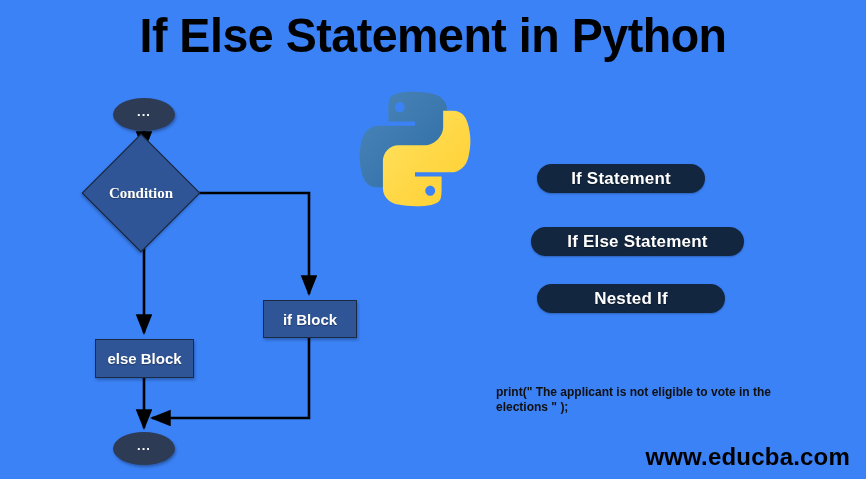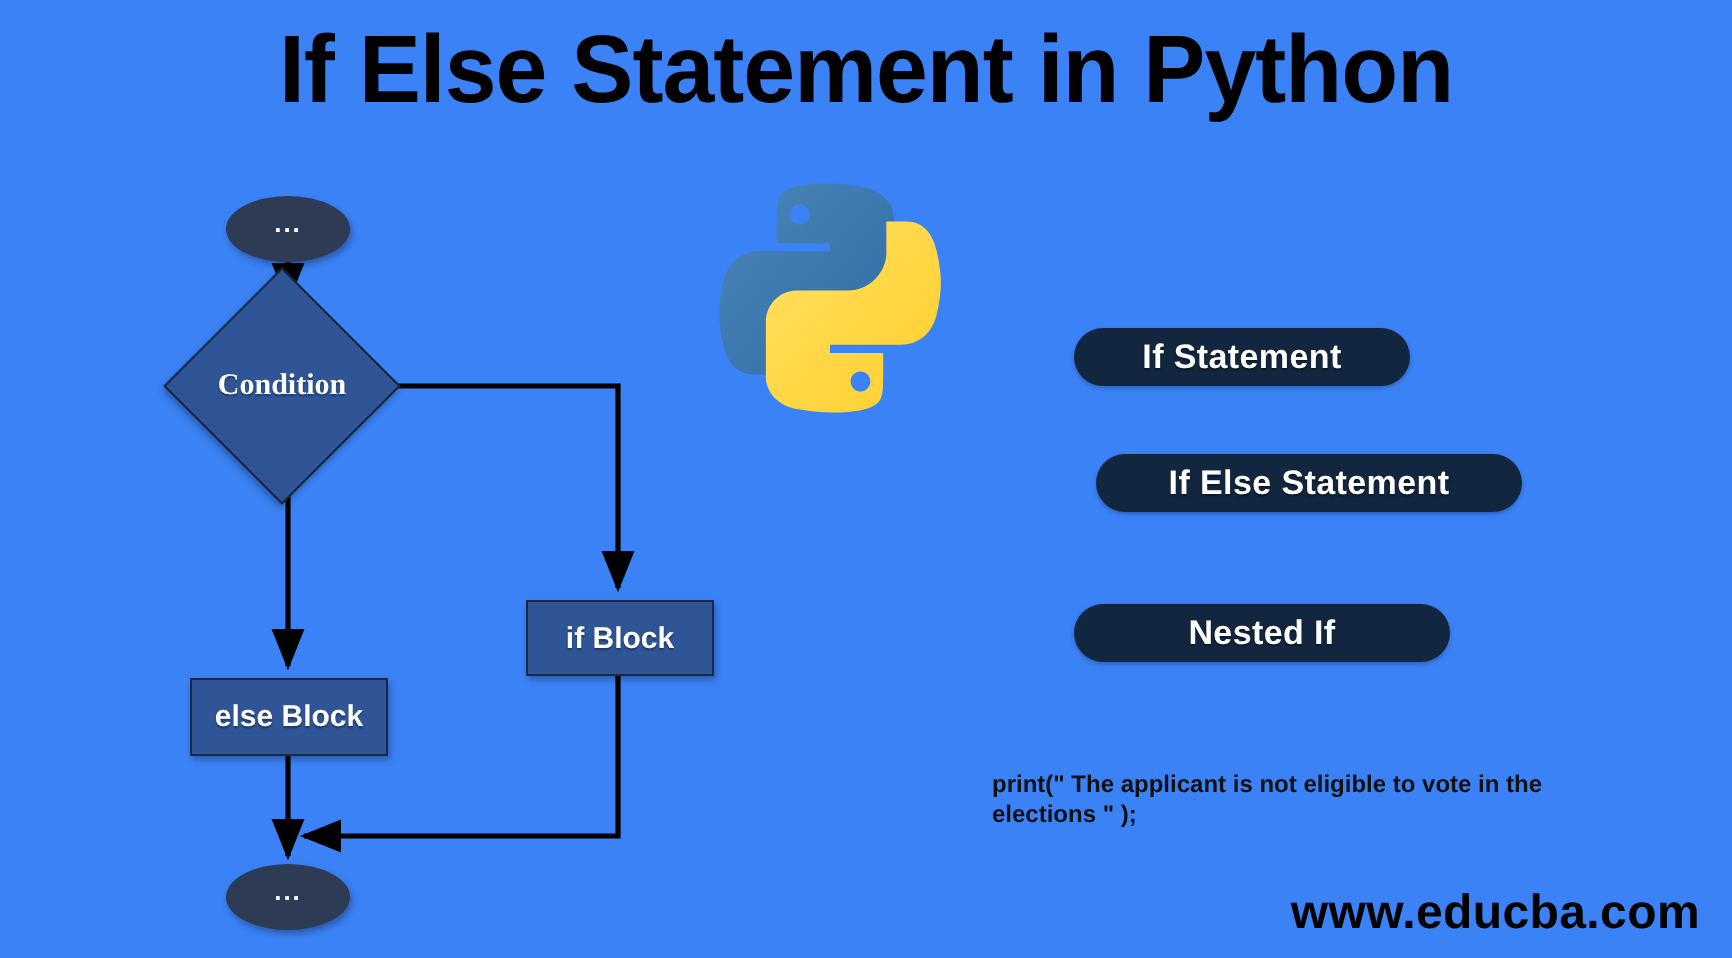--- a/index.html
+++ b/index.html
@@ -151,22 +151,22 @@
     color: #ffffff;
     font-family: "Liberation Sans Narrow", "Liberation Sans", sans-serif;
     font-weight: bold;
     font-size: 17px;
     letter-spacing: 0.2px;
     text-shadow: 0 1px 1px rgba(0,0,0,0.4);
     box-shadow: 0 1px 2px rgba(0,0,0,0.25);
     white-space: nowrap;
   }
   #pill-0 { left: 537px; top: 164px; width: 168px; }
-  #pill-1 { left: 531px; top: 227px; width: 213px; margin-left: 17px; }
-  #pill-2 { left: 537px; top: 302px; width: 188px; }
+  #pill-1 { left: 531px; top: 227px; width: 213px; }
+  #pill-2 { left: 537px; top: 284px; width: 188px; }
 
   
   #code-snippet {
     position: absolute;
     left: 496px;
     top: 385px;
     width: 280px;
     font-family: "Liberation Sans Narrow", "Liberation Sans", sans-serif;
     font-weight: bold;
     font-size: 12px;

